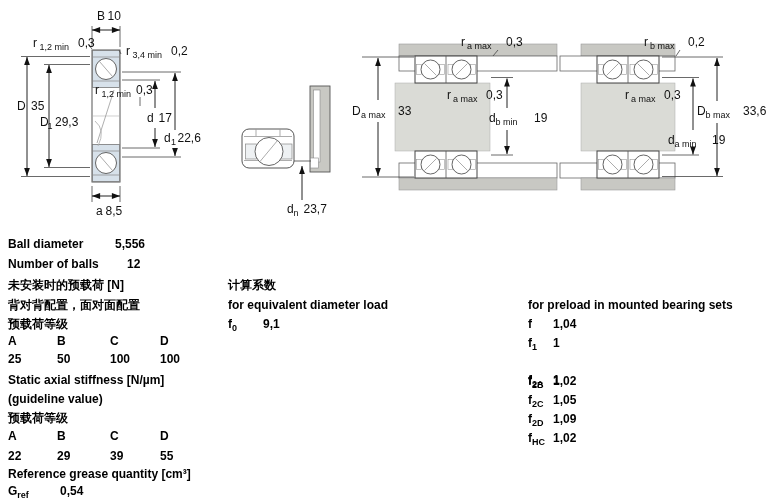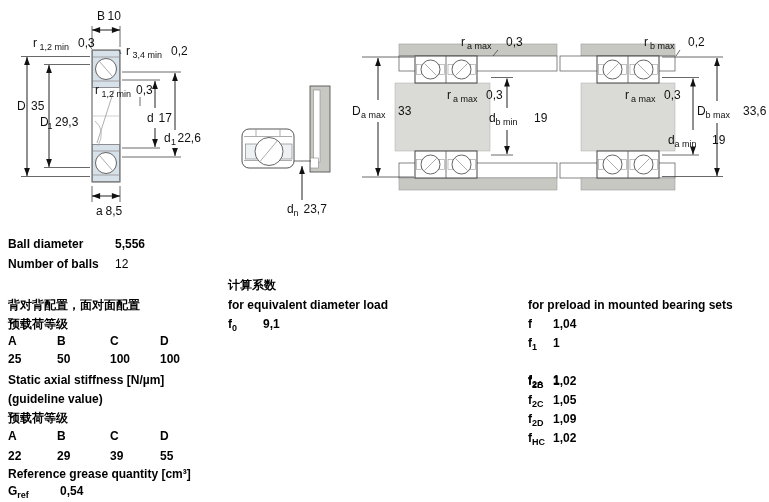--- a/index.html
+++ b/index.html
@@ -260,23 +260,24 @@
       </g>
     </g>
   </svg>
 
   <div class="abs b" style="left:8px;top:237px;width:210px">
     <span>Ball diameter</span>
     <span class="vv" style="left:107px">5,556</span>
   </div>
   <div class="abs b" style="left:8px;top:257px;width:210px">
     <span>Number of balls</span>
-    <span class="vv" style="left:107px;font-weight:normal">12</span>
-  </div>
-
+    <span class="vv" style="left:119px;font-weight:bold">12</span>
+  </div>
+
+  <div class="abs b" style="left:8px;top:278px">未安装时的预载荷 [N]</div>
   <div class="abs" style="left:8px;top:298px">背对背配置，面对面配置</div>
   <div class="abs" style="left:8px;top:317px">预载荷等级</div>
   <div class="abs" style="left:8px;top:334px;width:210px">
     <span class="vv" style="left:0">A</span>
     <span class="vv" style="left:49px">B</span>
     <span class="vv" style="left:102px">C</span>
     <span class="vv" style="left:152px">D</span>
   </div>
   <div class="abs" style="left:8px;top:352px;width:210px">
     <span class="vv" style="left:0">25</span>

